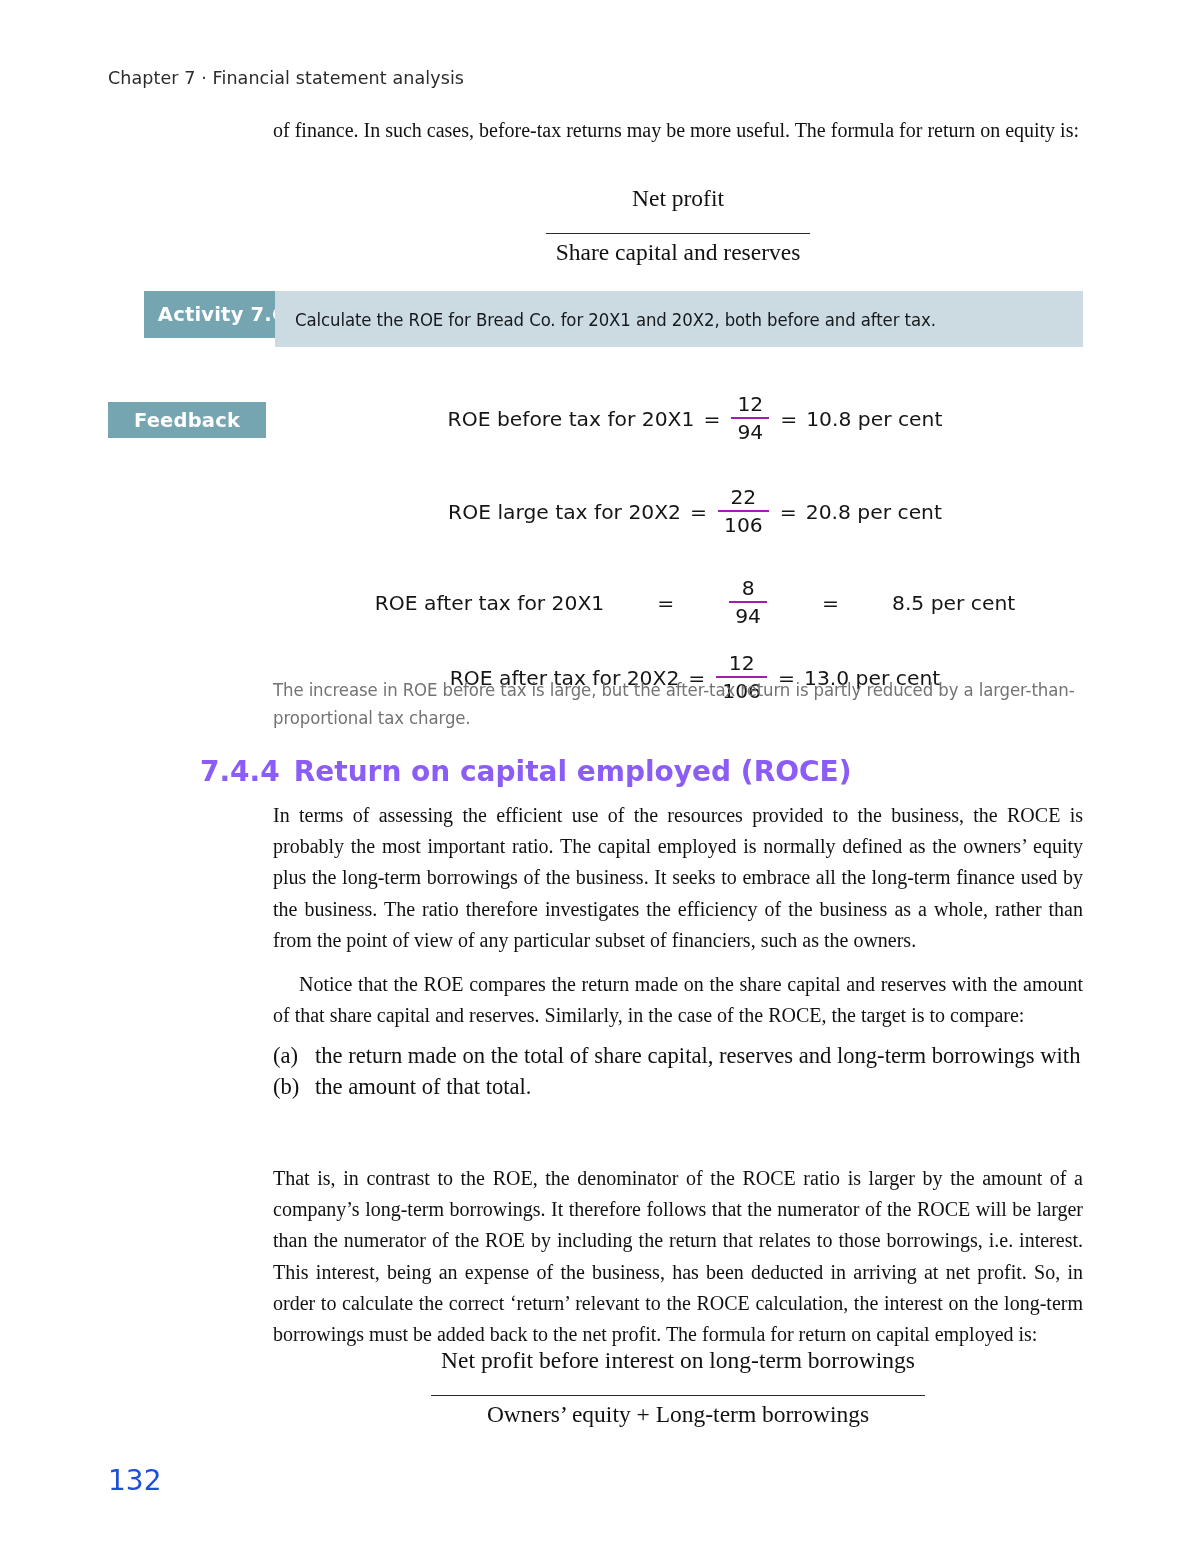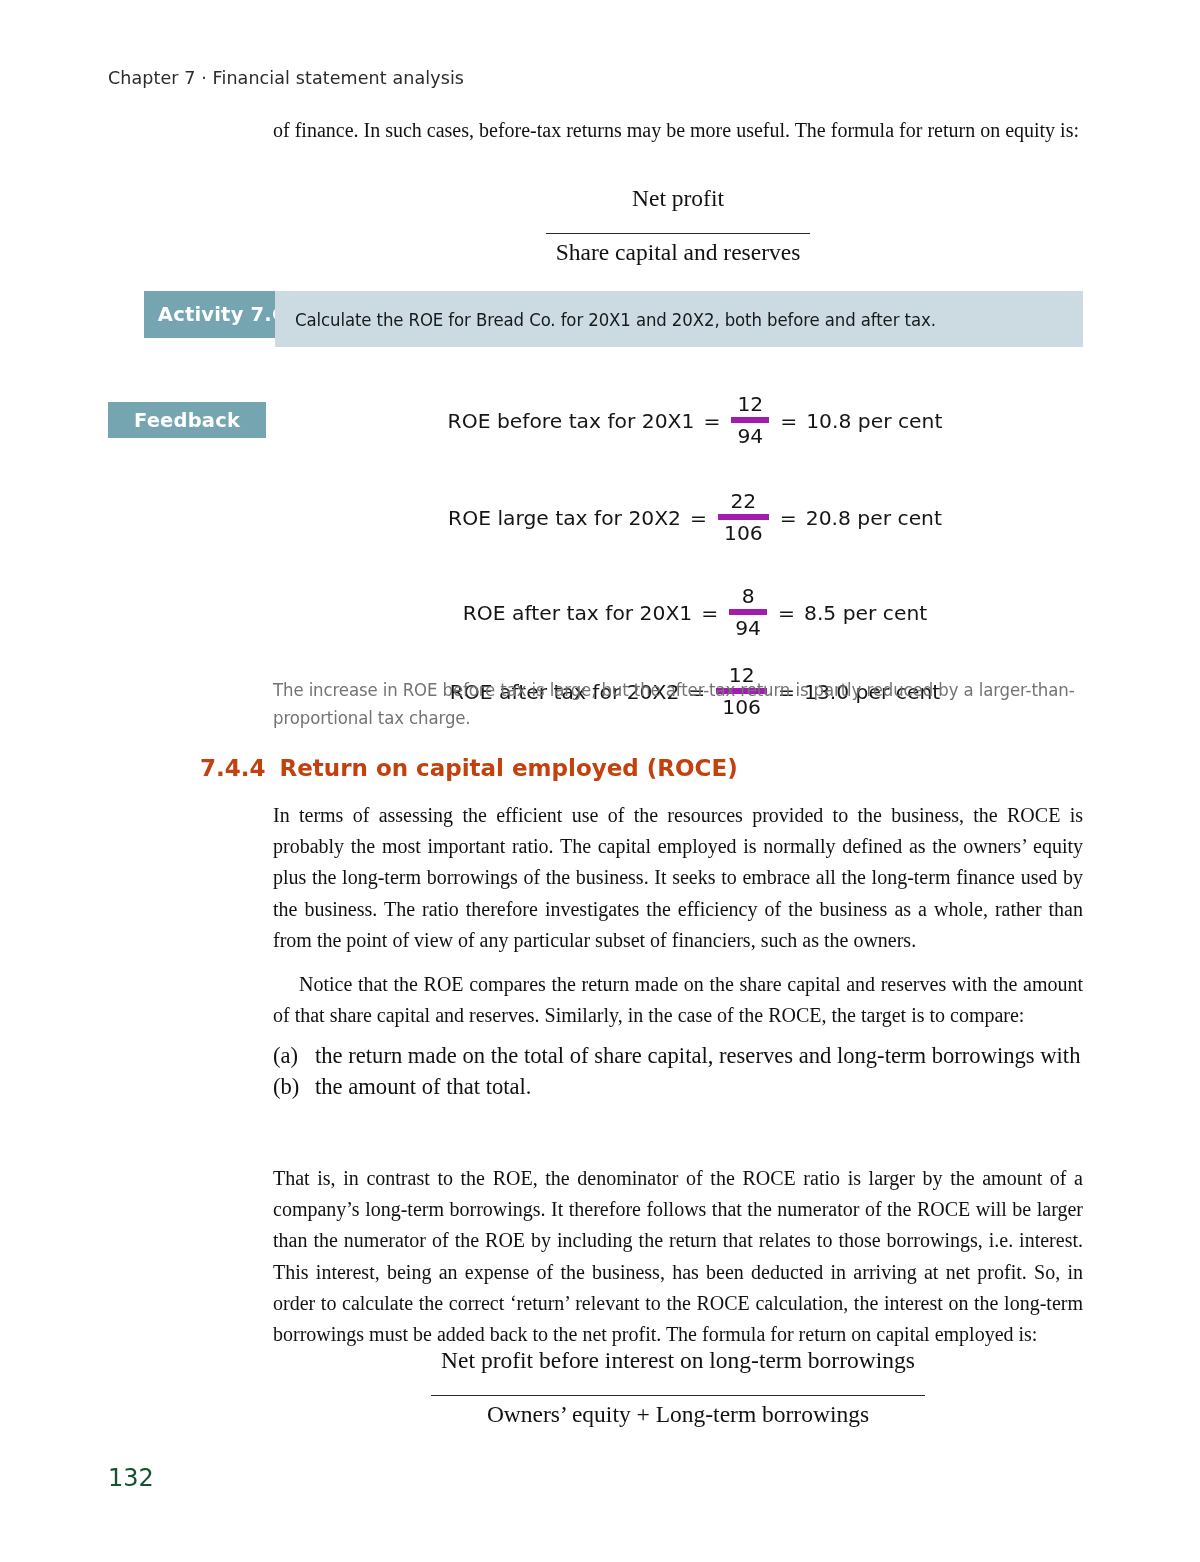--- a/index.html
+++ b/index.html
@@ -160,21 +160,21 @@
   .eq-frac {
     display: inline-block;
     text-align: center;
     margin: 0 2px;
   }
   .eq-frac .n {
     display: block;
     font-size: 20.3px;
     line-height: 24px;
     padding: 0 6px 1px 6px;
-    border-bottom: 6px solid #a21caf;
+    border-bottom: 2px solid #a21caf;
   }
   .eq-frac .d {
     display: block;
     font-size: 20.3px;
     line-height: 25px;
     padding: 1px 6px 0 6px;
   }
 
   
   .feedback-text {
@@ -189,22 +189,22 @@
     letter-spacing: -0.1px;
   }
 
   
   .section-heading {
     position: absolute;
     left: 200px;
     top: 755px;
     font-family: "DejaVu Sans", sans-serif;
     font-weight: bold;
-    font-size: 23px;
-    color: #c2410c;
+    font-size: 28px;
+    color: #8b5cf6;
     white-space: nowrap;
     text-align: center;
   }
   .section-heading .num { margin-right: 14px; }
 
   
   .list {
     position: absolute;
     left: 273px;
     width: 812px;
@@ -222,22 +222,22 @@
     flex: 0 0 42px;
   }
   .li .li-text { flex: 1 1 auto; }
 
   
   .folio {
     position: absolute;
     left: 108px;
     top: 1464px;
     font-family: "DejaVu Sans", sans-serif;
-    font-size: 24px;
-    color: #14532d;
+    font-size: 28px;
+    color: #1d4ed8;
   }
 </style>
 </head>
 <body>
 
 <div class="page">
 
   <div class="running-head">Chapter 7 · Financial statement analysis</div>
 
   <div class="col" style="top:115px;">
@@ -275,21 +275,21 @@
       <span class="lbl">ROE large tax for 20X2</span>
       <span class="eqs">=</span>
       <span class="eq-frac">
         <span class="n">22</span>
         <span class="d">106</span>
       </span>
       <span class="eqs">=</span>
       <span class="res">20.8 per cent</span>
     </div>
 
-    <div class="eq-row" style="margin-bottom:22px;">
+    <div class="eq-row" style="margin-bottom:22px;gap:44px;">
       <span class="lbl">ROE after tax for 20X1</span>
       <span class="eqs">=</span>
       <span class="eq-frac">
         <span class="n">8</span>
         <span class="d">94</span>
       </span>
       <span class="eqs">=</span>
       <span class="res">8.5 per cent</span>
     </div>
 

